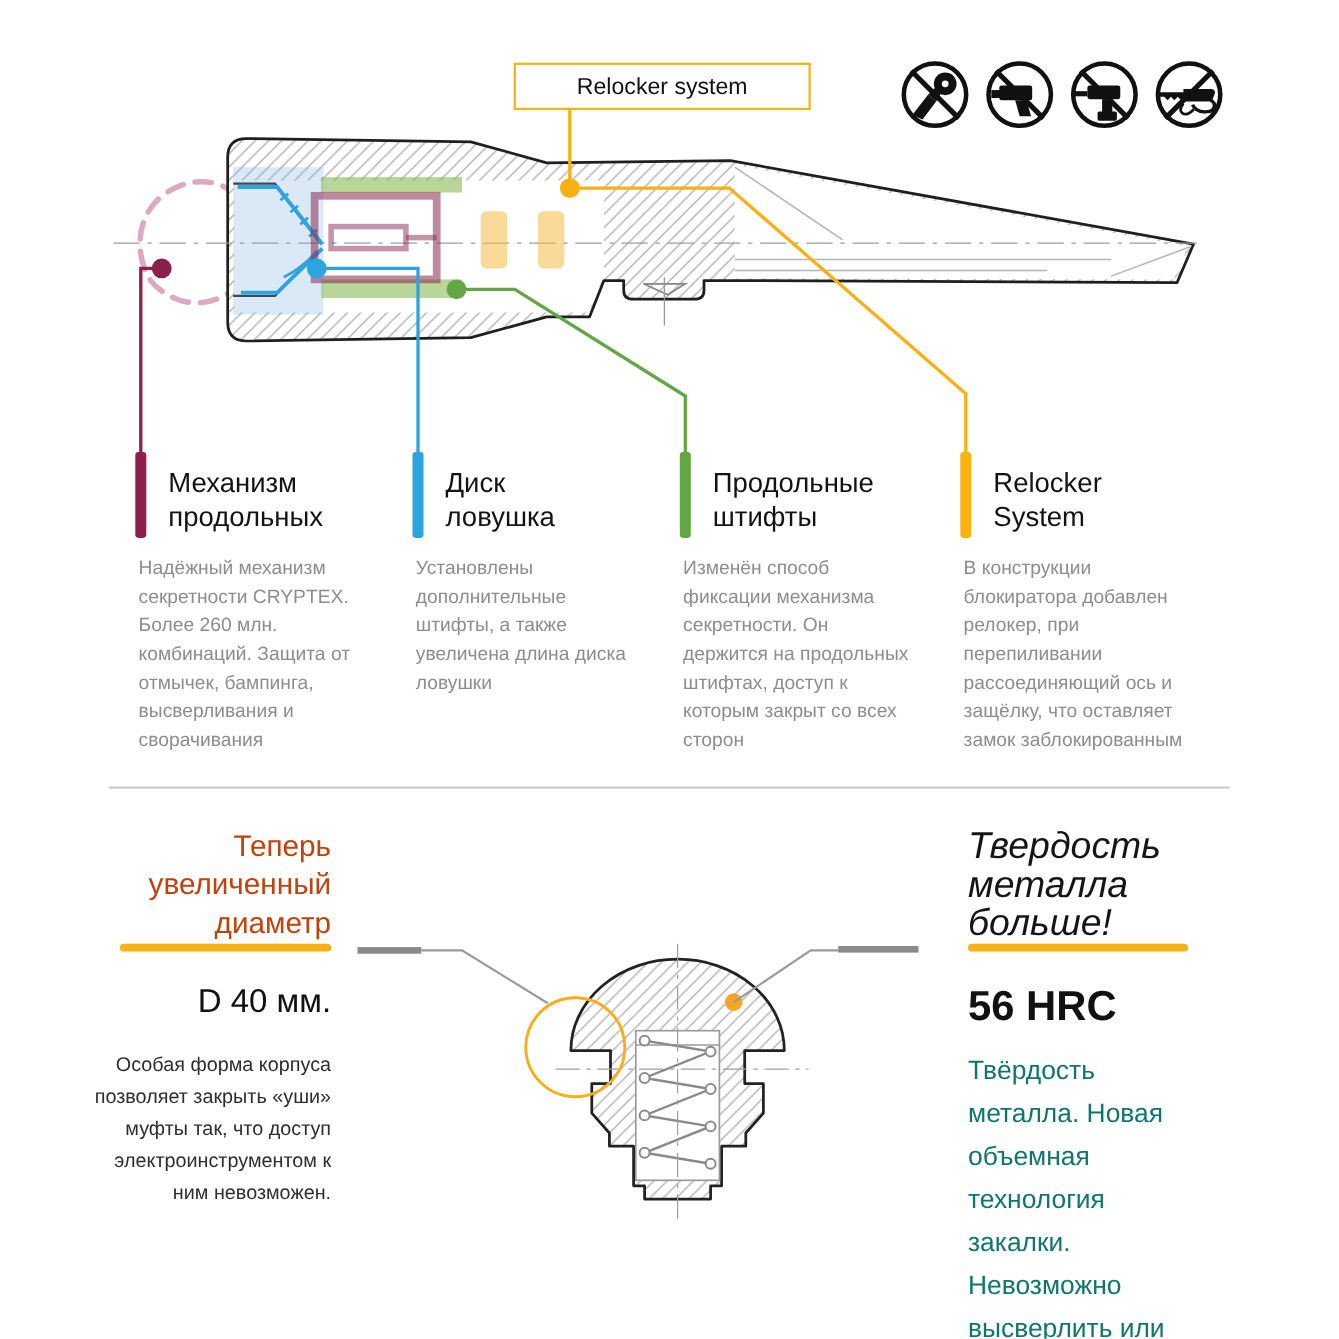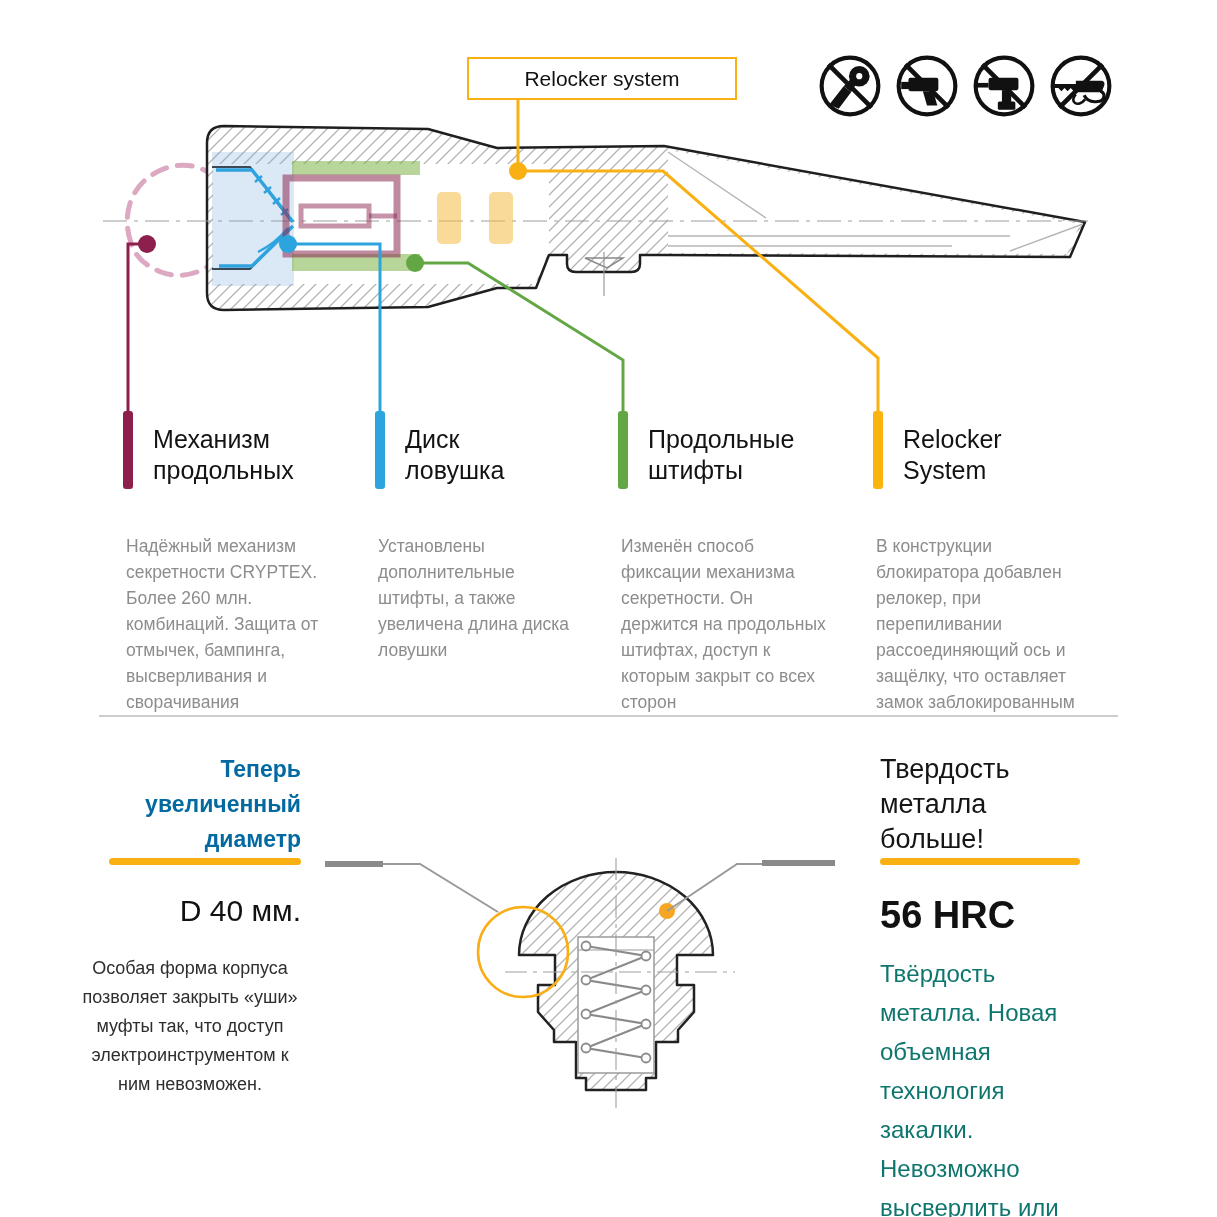--- a/index.html
+++ b/index.html
@@ -13,35 +13,35 @@
     display:flex;align-items:center;justify-content:center;font-size:21px;color:#111;background:#fff;box-sizing:border-box;}
 
   
   .icon-row{left:817px;top:53px;display:flex;gap:11px;}
   .icon-row svg{width:66px;height:66px;}
 
   
   .col{position:absolute;top:411px;width:230px;height:290px;}
   .col .bar{position:absolute;left:0;top:0;width:10px;height:78px;border-radius:3px;}
   .col .title{position:absolute;left:30px;top:13px;width:160px;font-size:25px;line-height:31px;color:#131313;}
-  .col .body{position:absolute;left:3px;top:92px;width:200px;font-size:17.5px;line-height:26px;color:#8d8d8d;margin-top:30px;}
+  .col .body{position:absolute;left:3px;top:92px;width:200px;font-size:17.5px;line-height:26px;color:#8d8d8d;}
 
   .divider{left:99px;top:715px;width:1019px;height:2px;background:#cdcdcd;}
 
   
   .bl{left:0;top:752px;width:301px;text-align:right;}
-  .bl .heading{margin-left:auto;width:180px;font-size:23px;line-height:35px;color:#0369a1;font-weight:bold;}
+  .bl .heading{margin-left:auto;width:180px;font-size:27px;line-height:35px;color:#c2410c;}
   .underline{height:7px;background:#F9B013;border-radius:3.5px;}
   .bl .underline{position:absolute;left:109px;top:106px;width:192px;}
   .bl .value{position:absolute;right:0;top:142px;font-size:30px;font-weight:400;color:#111;white-space:nowrap;}
-  .bl .text{position:absolute;right:0;top:202px;width:222px;font-size:18px;line-height:29px;color:#2e2e2e;text-align:center;}
+  .bl .text{position:absolute;right:0;top:202px;width:222px;font-size:18px;line-height:29px;color:#2e2e2e;text-align:right;}
 
   
   .br{left:880px;top:752px;width:240px;text-align:left;}
-  .br .heading{width:150px;font-size:27px;line-height:35px;color:#151515;}
+  .br .heading{width:150px;font-size:34px;line-height:35px;color:#151515;font-style:italic;}
   .br .underline{position:absolute;left:0;top:106px;width:200px;}
   .br .value{position:absolute;left:0;top:142px;font-size:38px;font-weight:700;color:#111;white-space:nowrap;}
   .br .text{position:absolute;left:0;top:202px;width:215px;font-size:24px;line-height:39px;color:#0f766e;}
 </style>
 </head>
 <body>
 
 <div class="canvas">
 
   <svg class="abs" style="left:0;top:0" width="1217" height="413" viewBox="0 0 1217 413">

